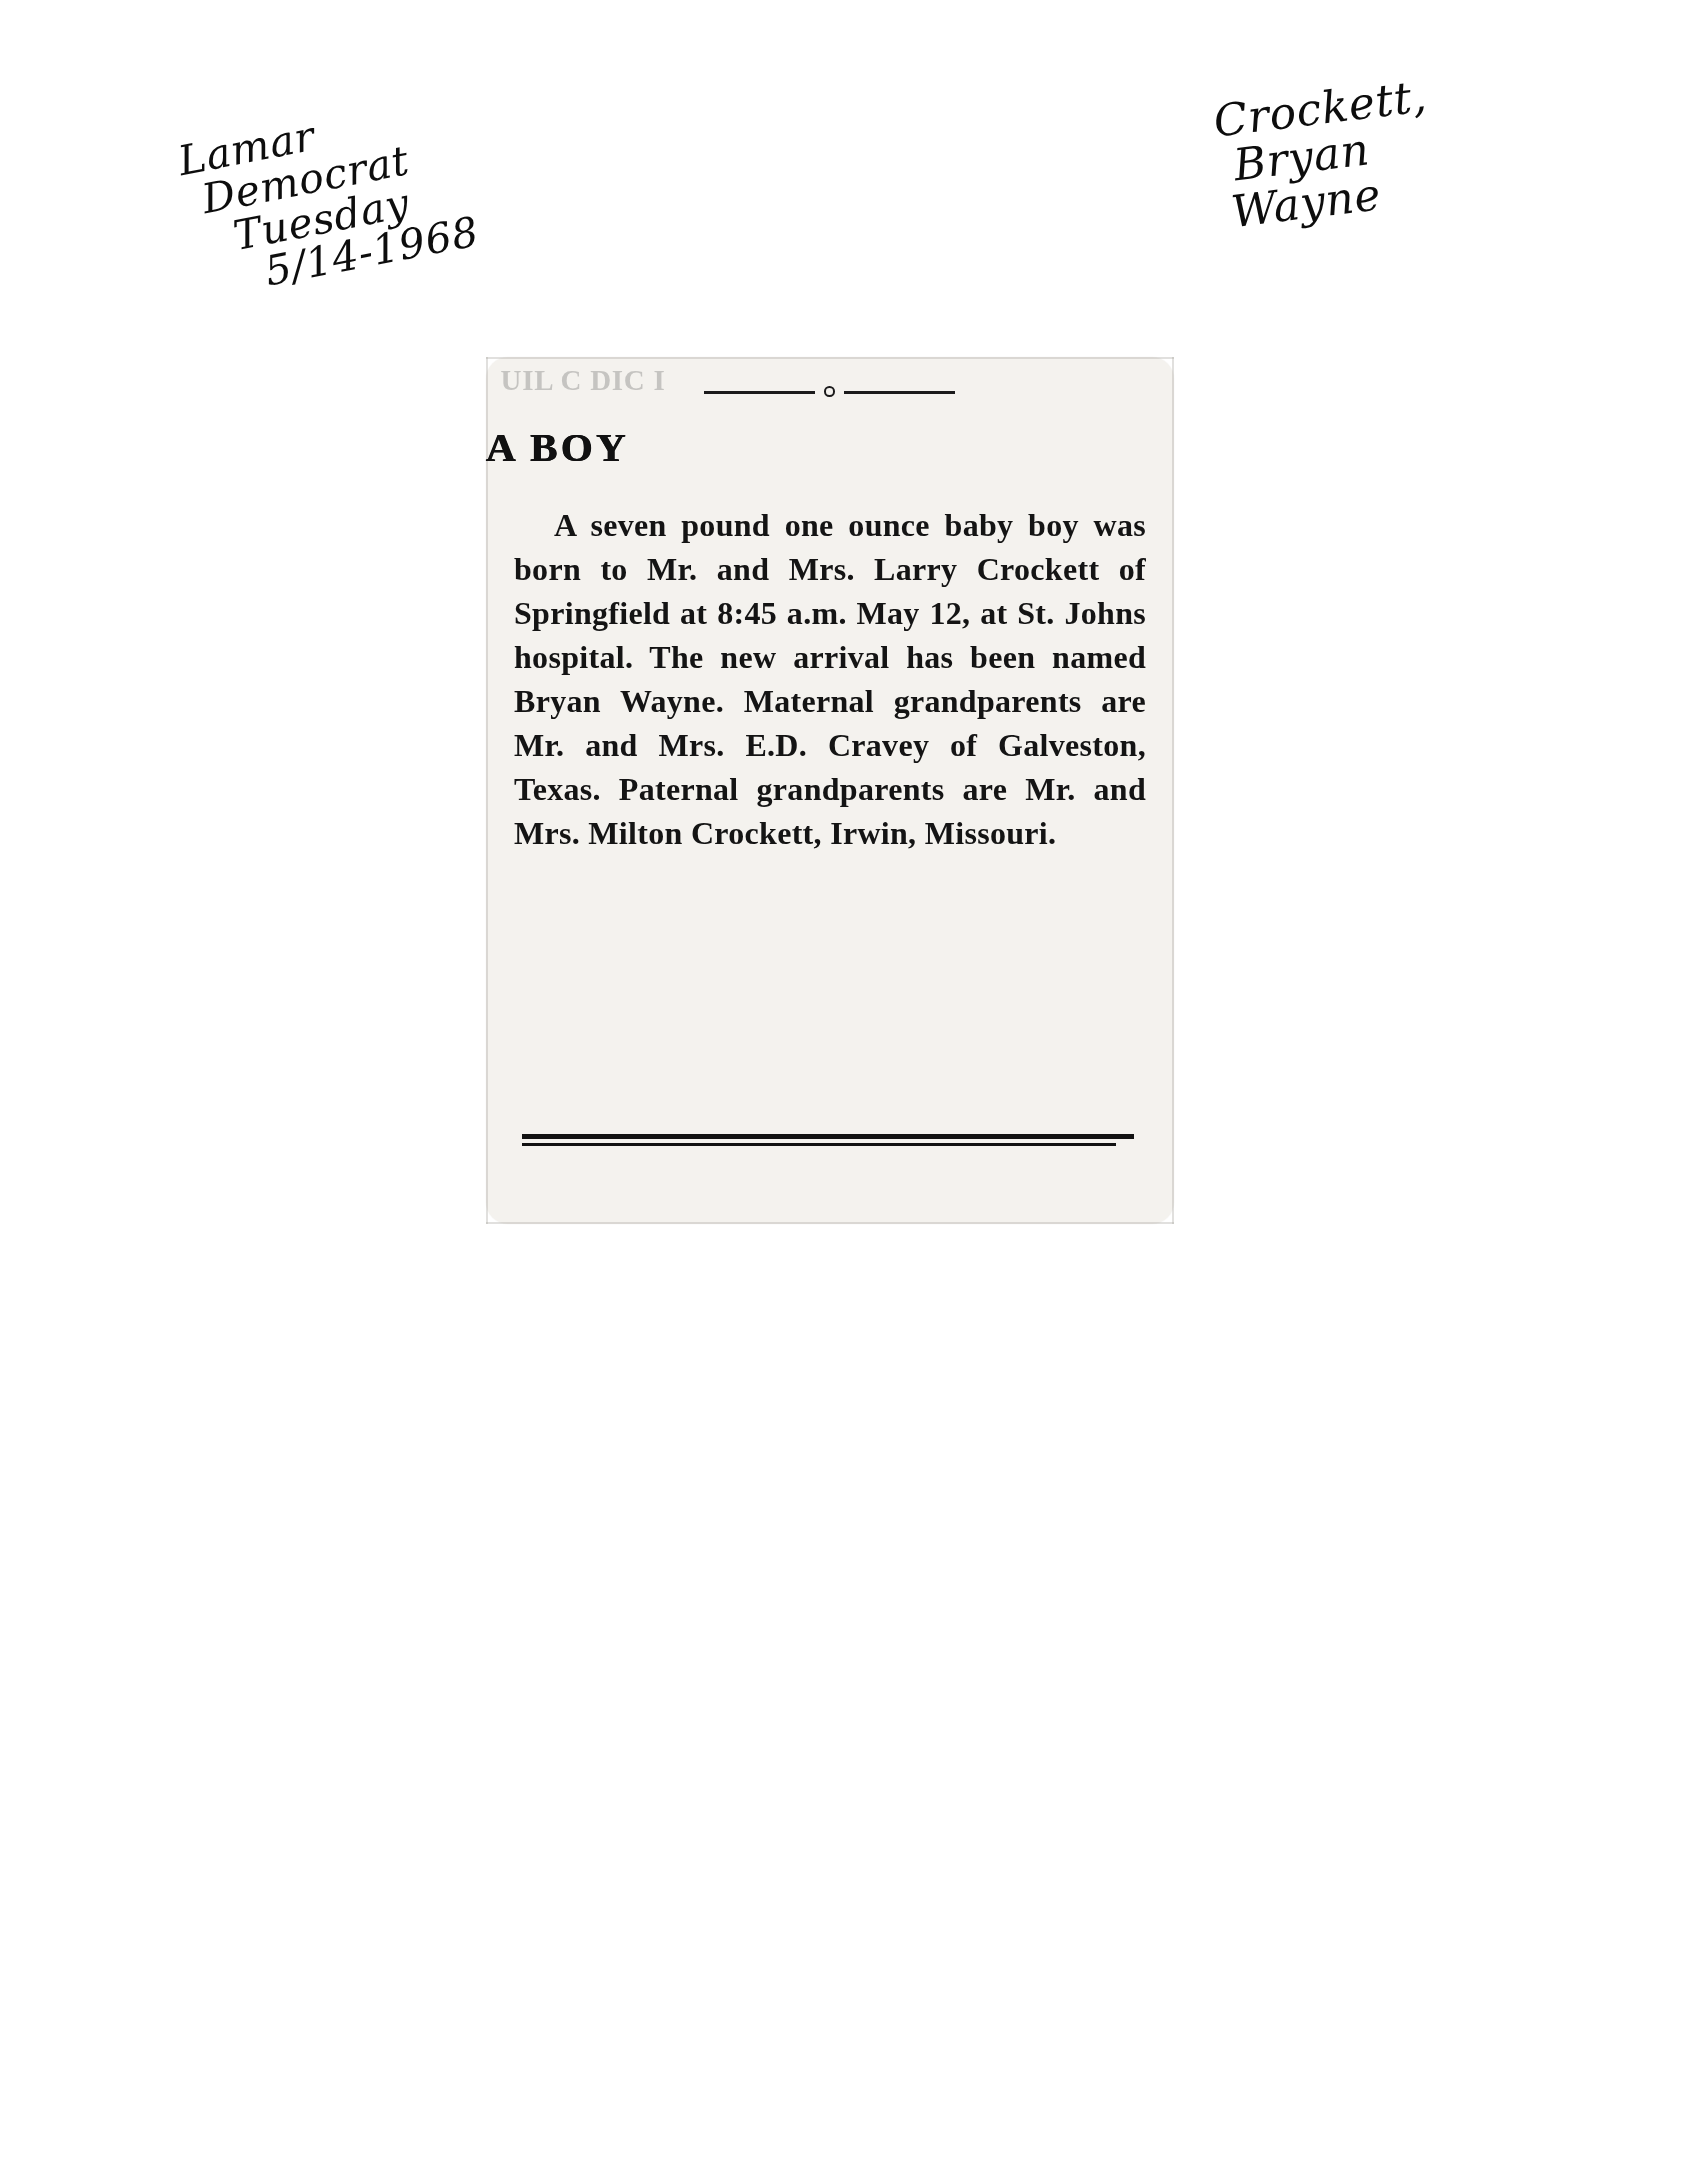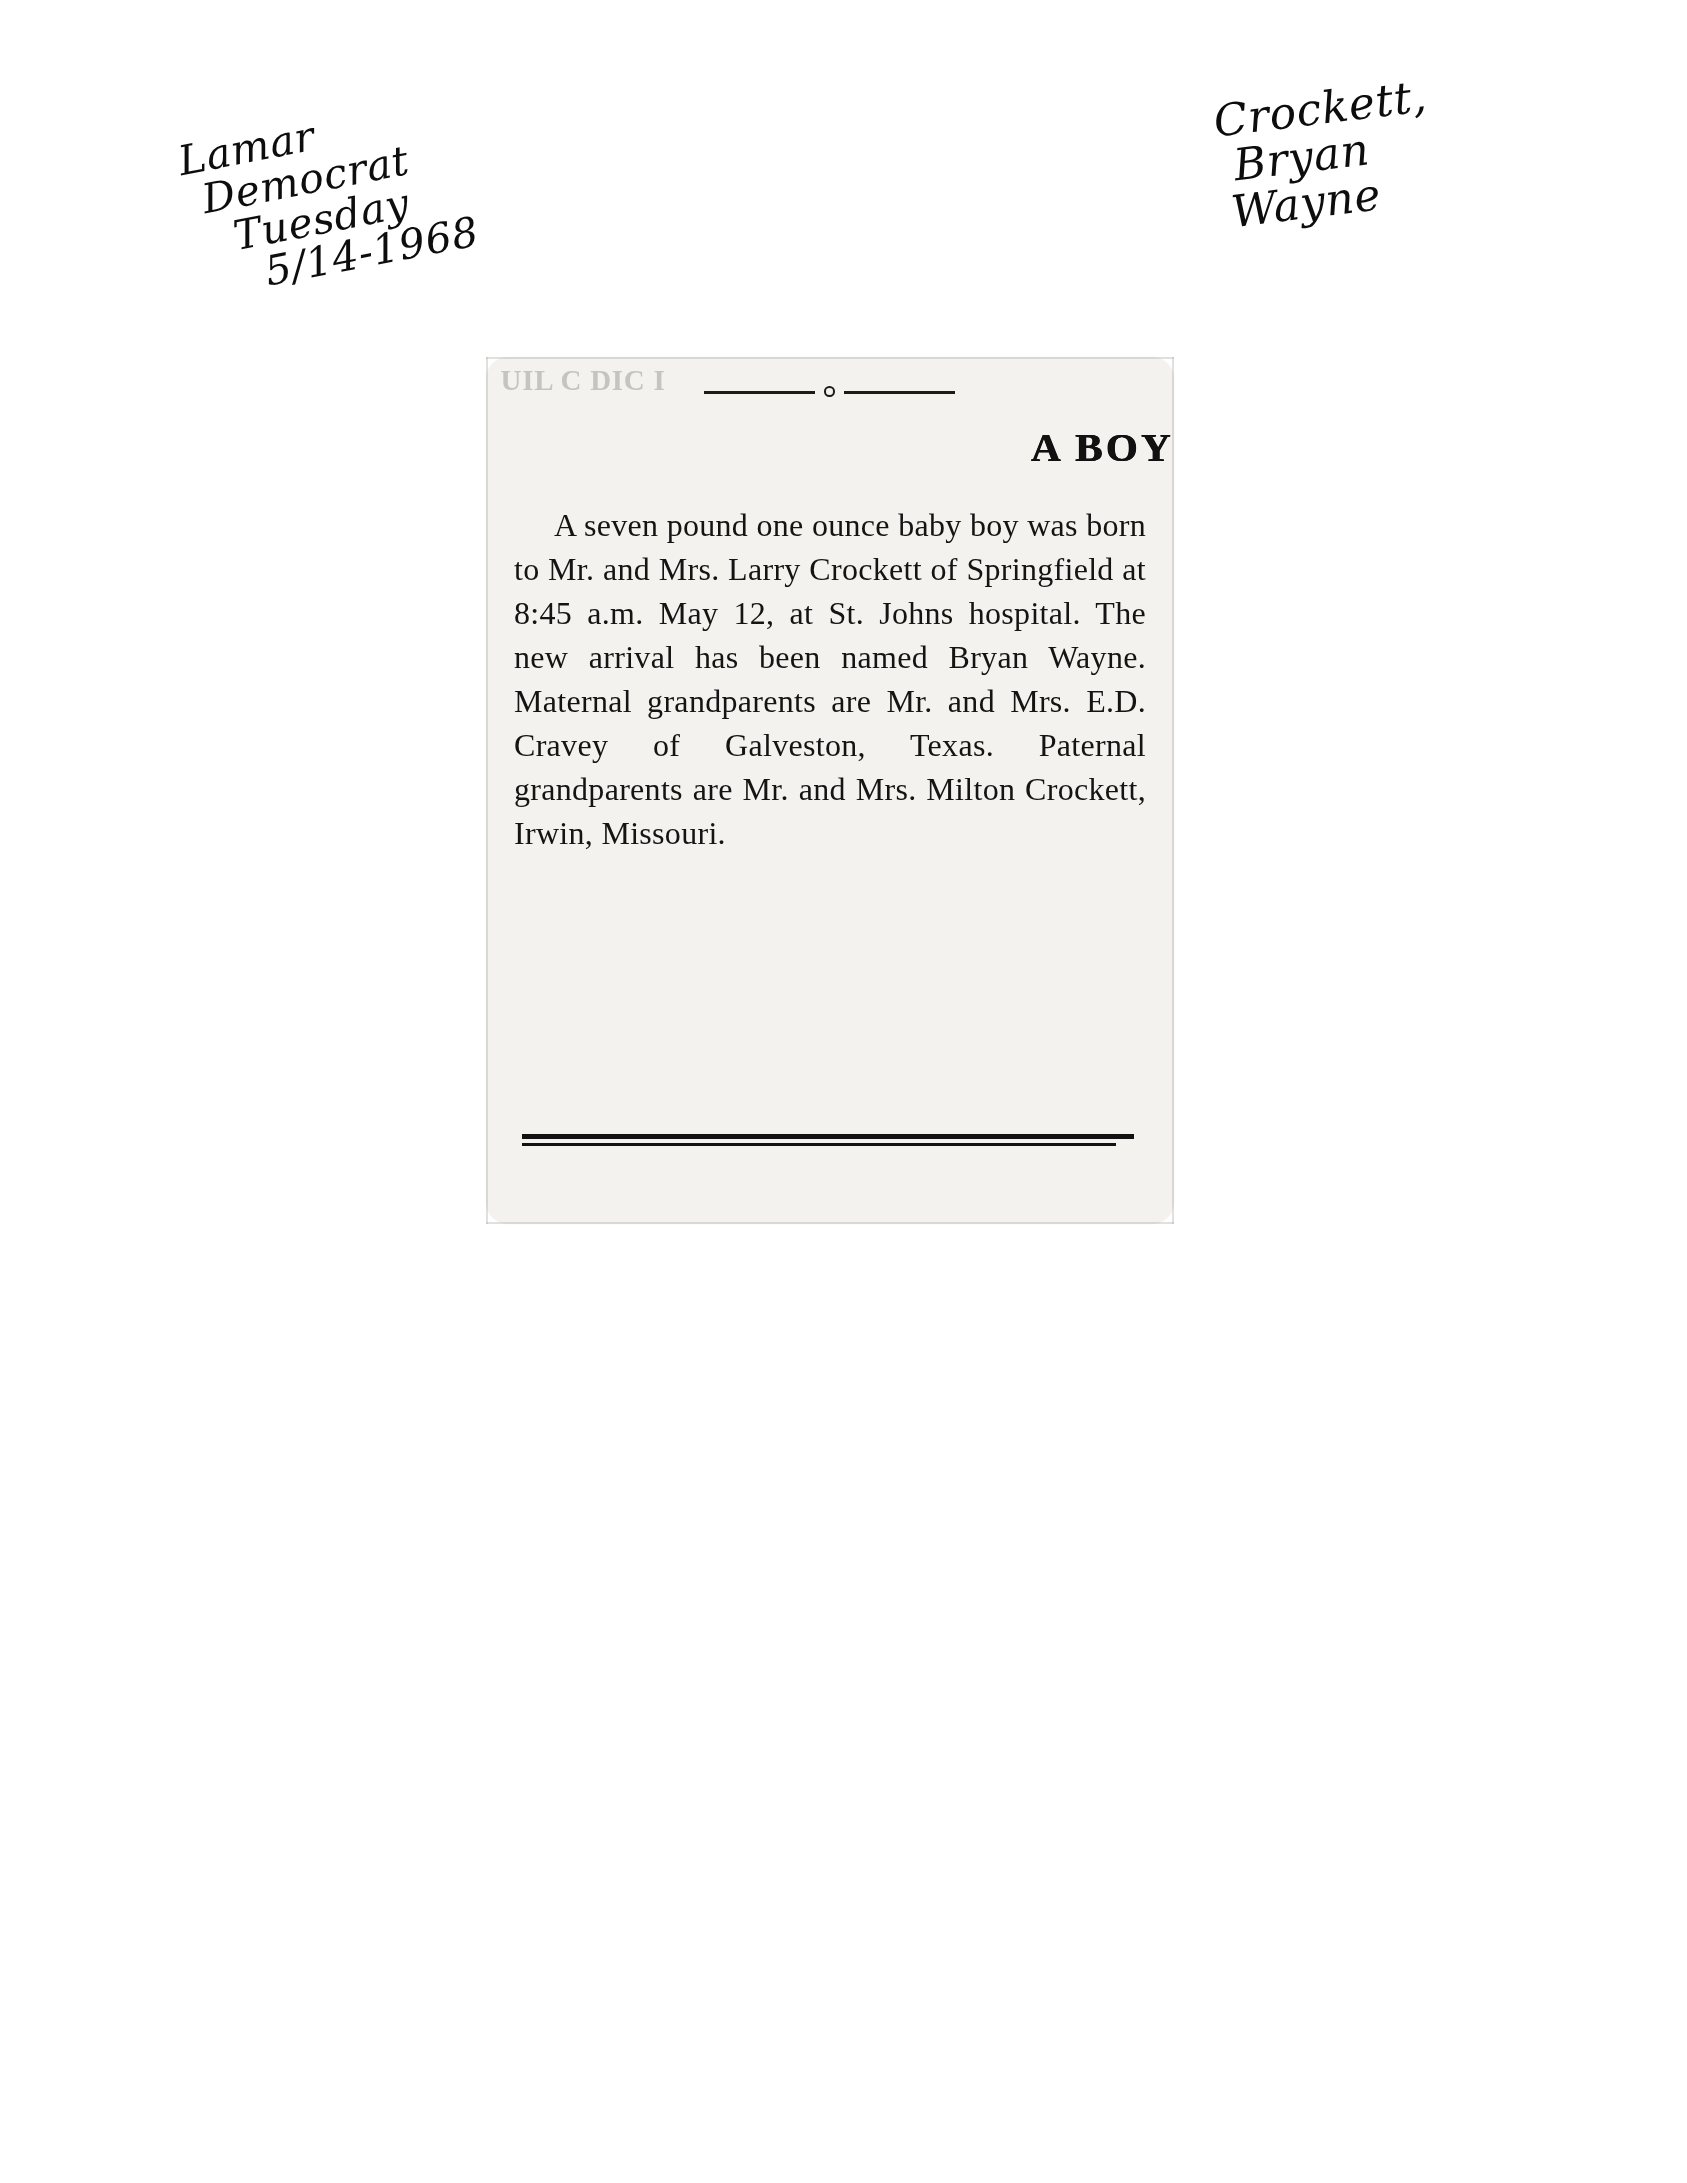--- a/index.html
+++ b/index.html
@@ -108,36 +108,36 @@
     border-radius: 50%;
     background: #f4f2ee;
     box-sizing: border-box;
   }
 
   .headline {
     position: absolute;
     left: 0;
     top: 66px;
     width: 100%;
-    text-align: right;
+    text-align: left;
     font-family: "Liberation Serif", serif;
     font-weight: bold;
     font-size: 41px;
     letter-spacing: 3.3px;
     color: #111111;
     text-shadow: 0.4px 0 0 #111111, -0.4px 0 0 #111111;
   }
 
   .body-text {
     position: absolute;
     left: 28px;
     top: 146px;
     width: 632px;
     font-family: "Liberation Serif", serif;
-    font-weight: normal;
+    font-weight: bold;
     font-size: 32px;
     line-height: 44px;
     color: #141414;
     text-align: justify;
     text-indent: 40px;
     letter-spacing: 0.3px;
     -webkit-hyphens: none;
     hyphens: none;
   }
 

